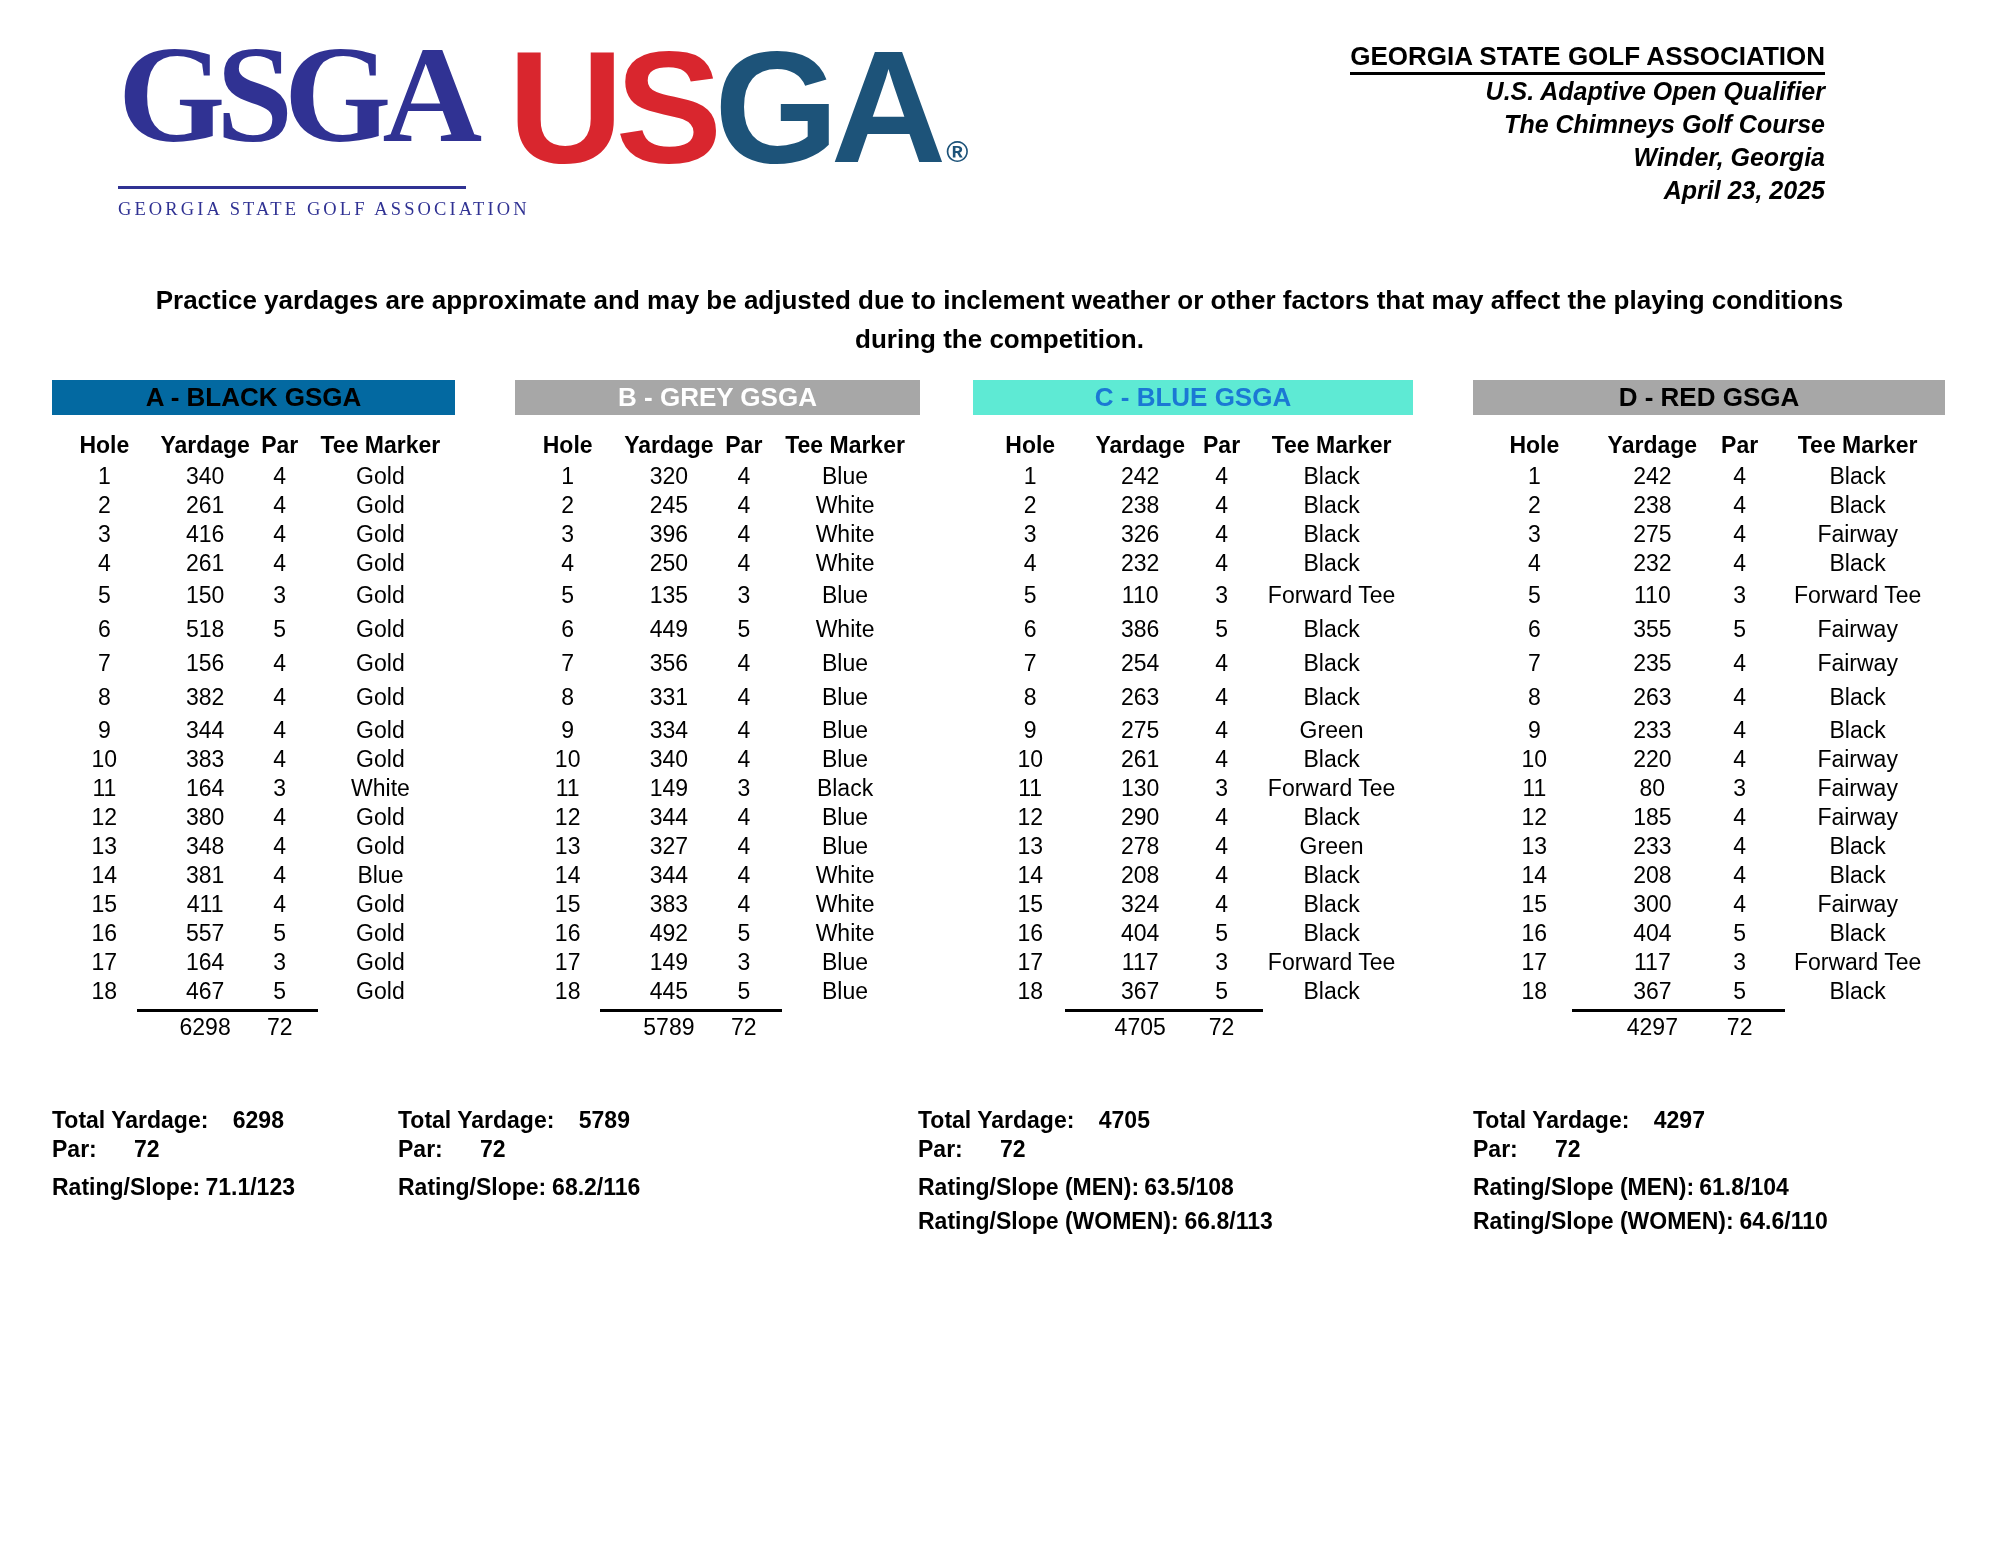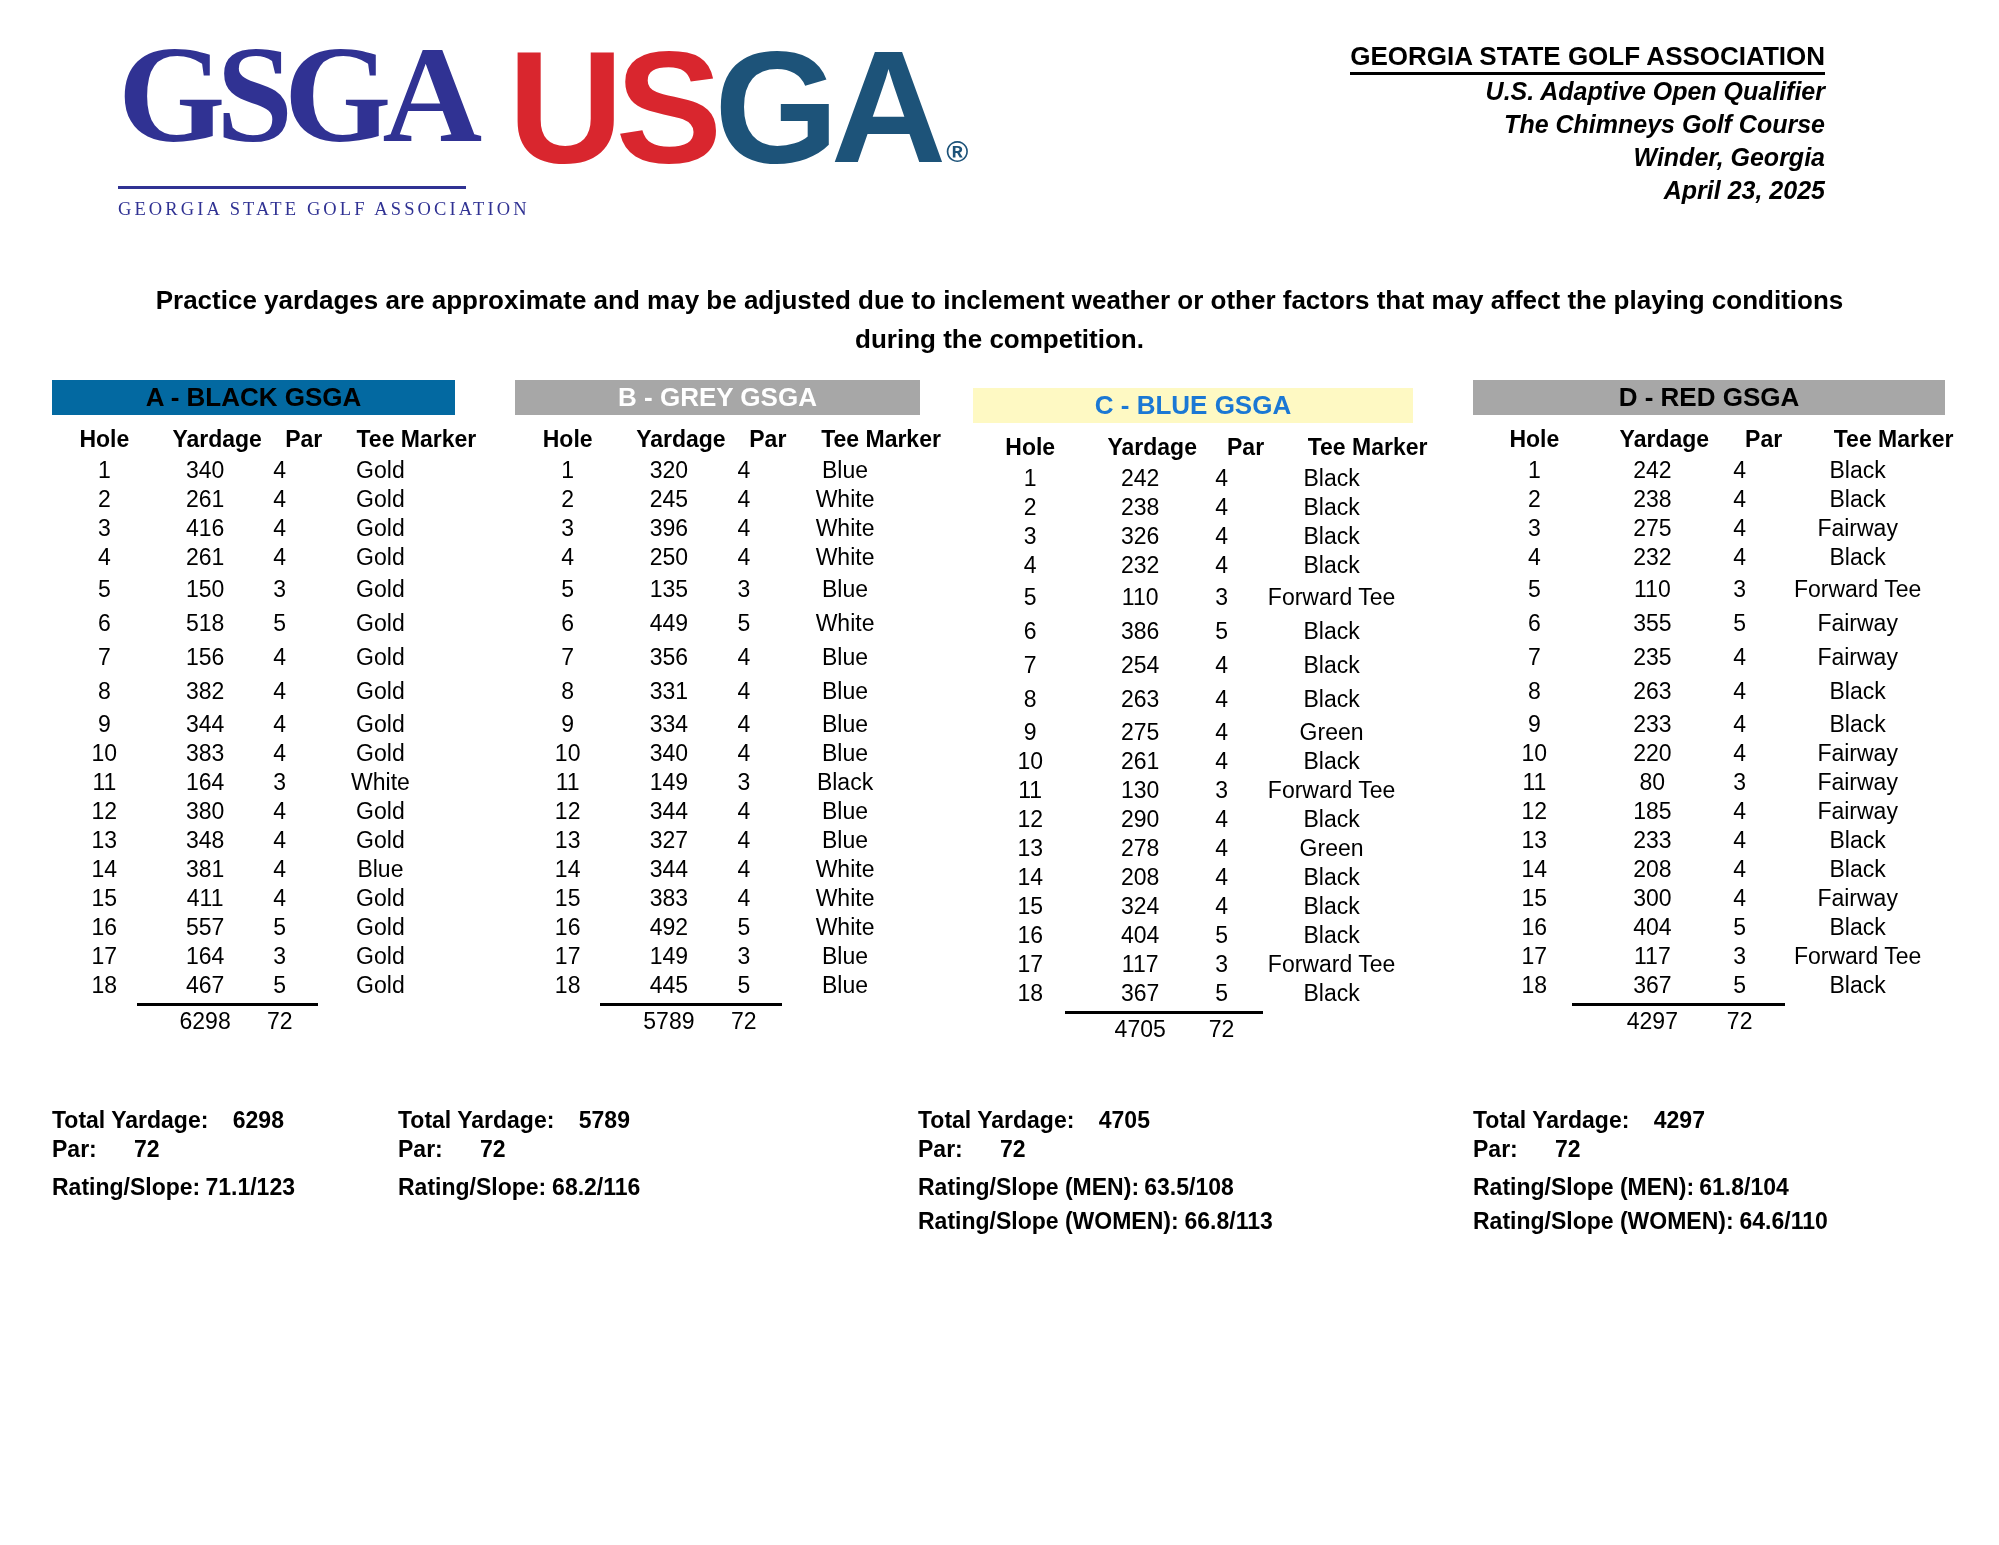--- a/index.html
+++ b/index.html
@@ -36,21 +36,21 @@
   .course-table{position:absolute;top:380px;font-size:23px;}
   .tbl-a{left:52px;width:403px;}
   .tbl-b{left:515px;width:405px;}
   .tbl-c{left:973px;width:440px;}
   .tbl-d{left:1473px;width:472px;}
 
   .tbl-title{height:35px;line-height:35px;text-align:center;background:#a7a7a7;
              font-weight:bold;font-size:26px;}
   .tbl-row{display:grid;grid-template-columns:26% 24% 13% 37%;align-items:center;height:29px;}
   .tbl-row span{text-align:center;white-space:nowrap;}
-  .tbl-head{margin-top:11px;font-weight:bold;height:26px;gap:12px;}
+  .tbl-head{margin-top:17px;font-weight:bold;height:26px;}
   .tbl-head + .tbl-row{margin-top:4px;}
   .tbl-row.sp{height:34px;}
   .tbl-row.sp2{margin-top:2px;}
   .total-line{border-top:3px solid #000;margin-left:21%;width:45%;margin-top:3px;}
   .tbl-total{height:30px;}
 
   
   .summary{position:absolute;top:1106px;font-weight:bold;font-size:23px;}
   .sum-a{left:52px;width:296px;}
   .sum-b{left:398px;width:474px;}
@@ -361,21 +361,21 @@
         <div class="sum-row">
           <span class="sum-label">Par:</span>
           <span class="sum-value">72</span>
         </div>
         <div class="sum-row sum-gap">
           <span class="sum-label">Rating/Slope:</span>
           <span class="sum-value">68.2/116</span>
         </div>
       </div>
       <div class="course-table tbl-c">
-        <div class="tbl-title" style="color: rgb(27, 120, 212); background: #fef9c3; margin-top: 8px;">C - BLUE GSGA</div>
+        <div class="tbl-title" style="color: rgb(27, 120, 212); background: #5eead4;">C - BLUE GSGA</div>
         <div class="tbl-row tbl-head">
           <span class="c0">Hole</span>
           <span class="c1">Yardage</span>
           <span class="c2">Par</span>
           <span class="c3">Tee Marker</span>
         </div>
         <div class="tbl-row">
           <span class="c0">1</span>
           <span class="c1">242</span>
           <span class="c2">4</span>

